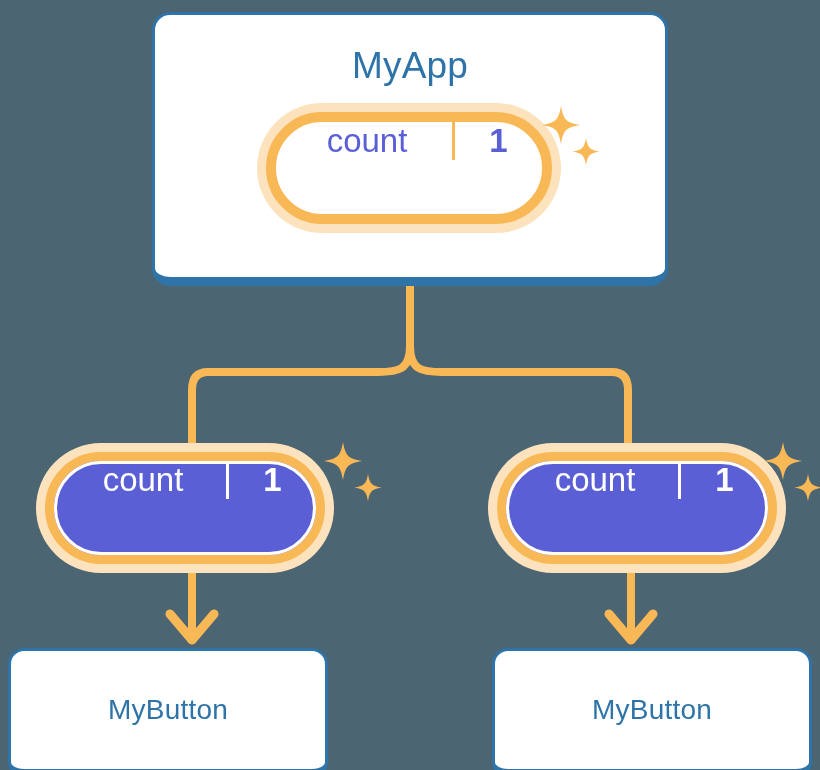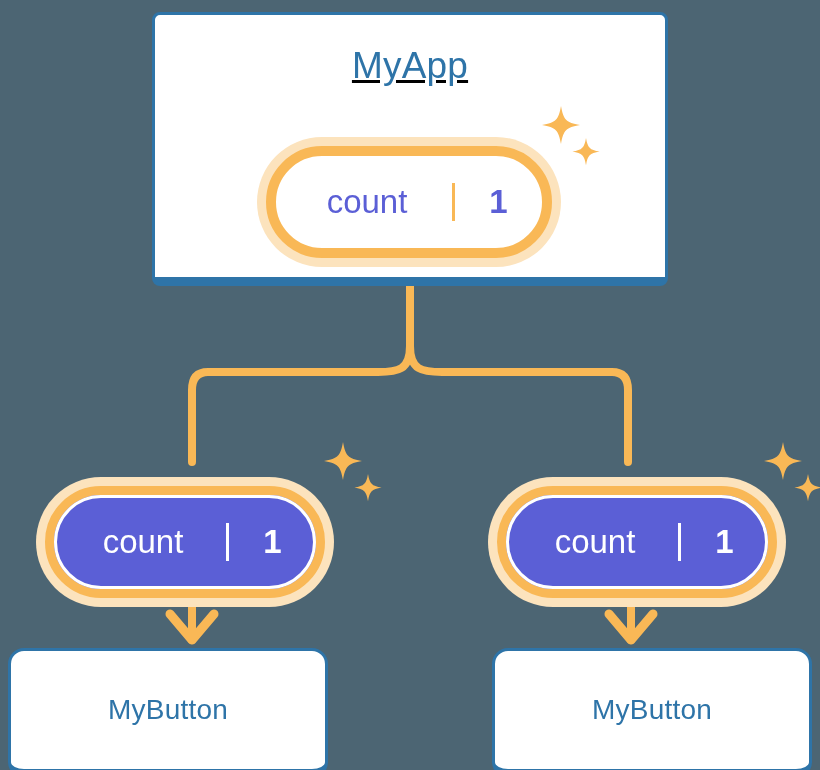--- a/index.html
+++ b/index.html
@@ -50,22 +50,21 @@
     text-align: center;
     white-space: nowrap;
   }
 
   
   #app-card {
     left: 152px;
     top: 12px;
     width: 516px;
     height: 274px;
-    border-radius: 8px;
-    text-decoration: underline;
+    border-radius: 18px;
   }
   #app-card .card-title {
     margin-top: 30px;
     font-size: 37px;
   }
 
   
   .button-card {
     width: 320px;
     height: 130px;
@@ -81,27 +80,26 @@
 
   
   .pill-wrap {
     position: absolute;
     z-index: 3;
   }
   .pill {
     position: relative;
     box-sizing: border-box;
     display: flex;
-    align-items: center;
+    align-items: flex-start;
     border-style: solid;
     border-color: #f9b856;
     border-radius: 999px;
     
     box-shadow: 0 0 0 9px #fce3bd;
-    margin-top: 34px;
   }
   .pill-cell {
     display: flex;
     align-items: center;
     justify-content: center;
     box-sizing: border-box;
     white-space: nowrap;
   }
   .pill-name {
     padding-left: 6px;

